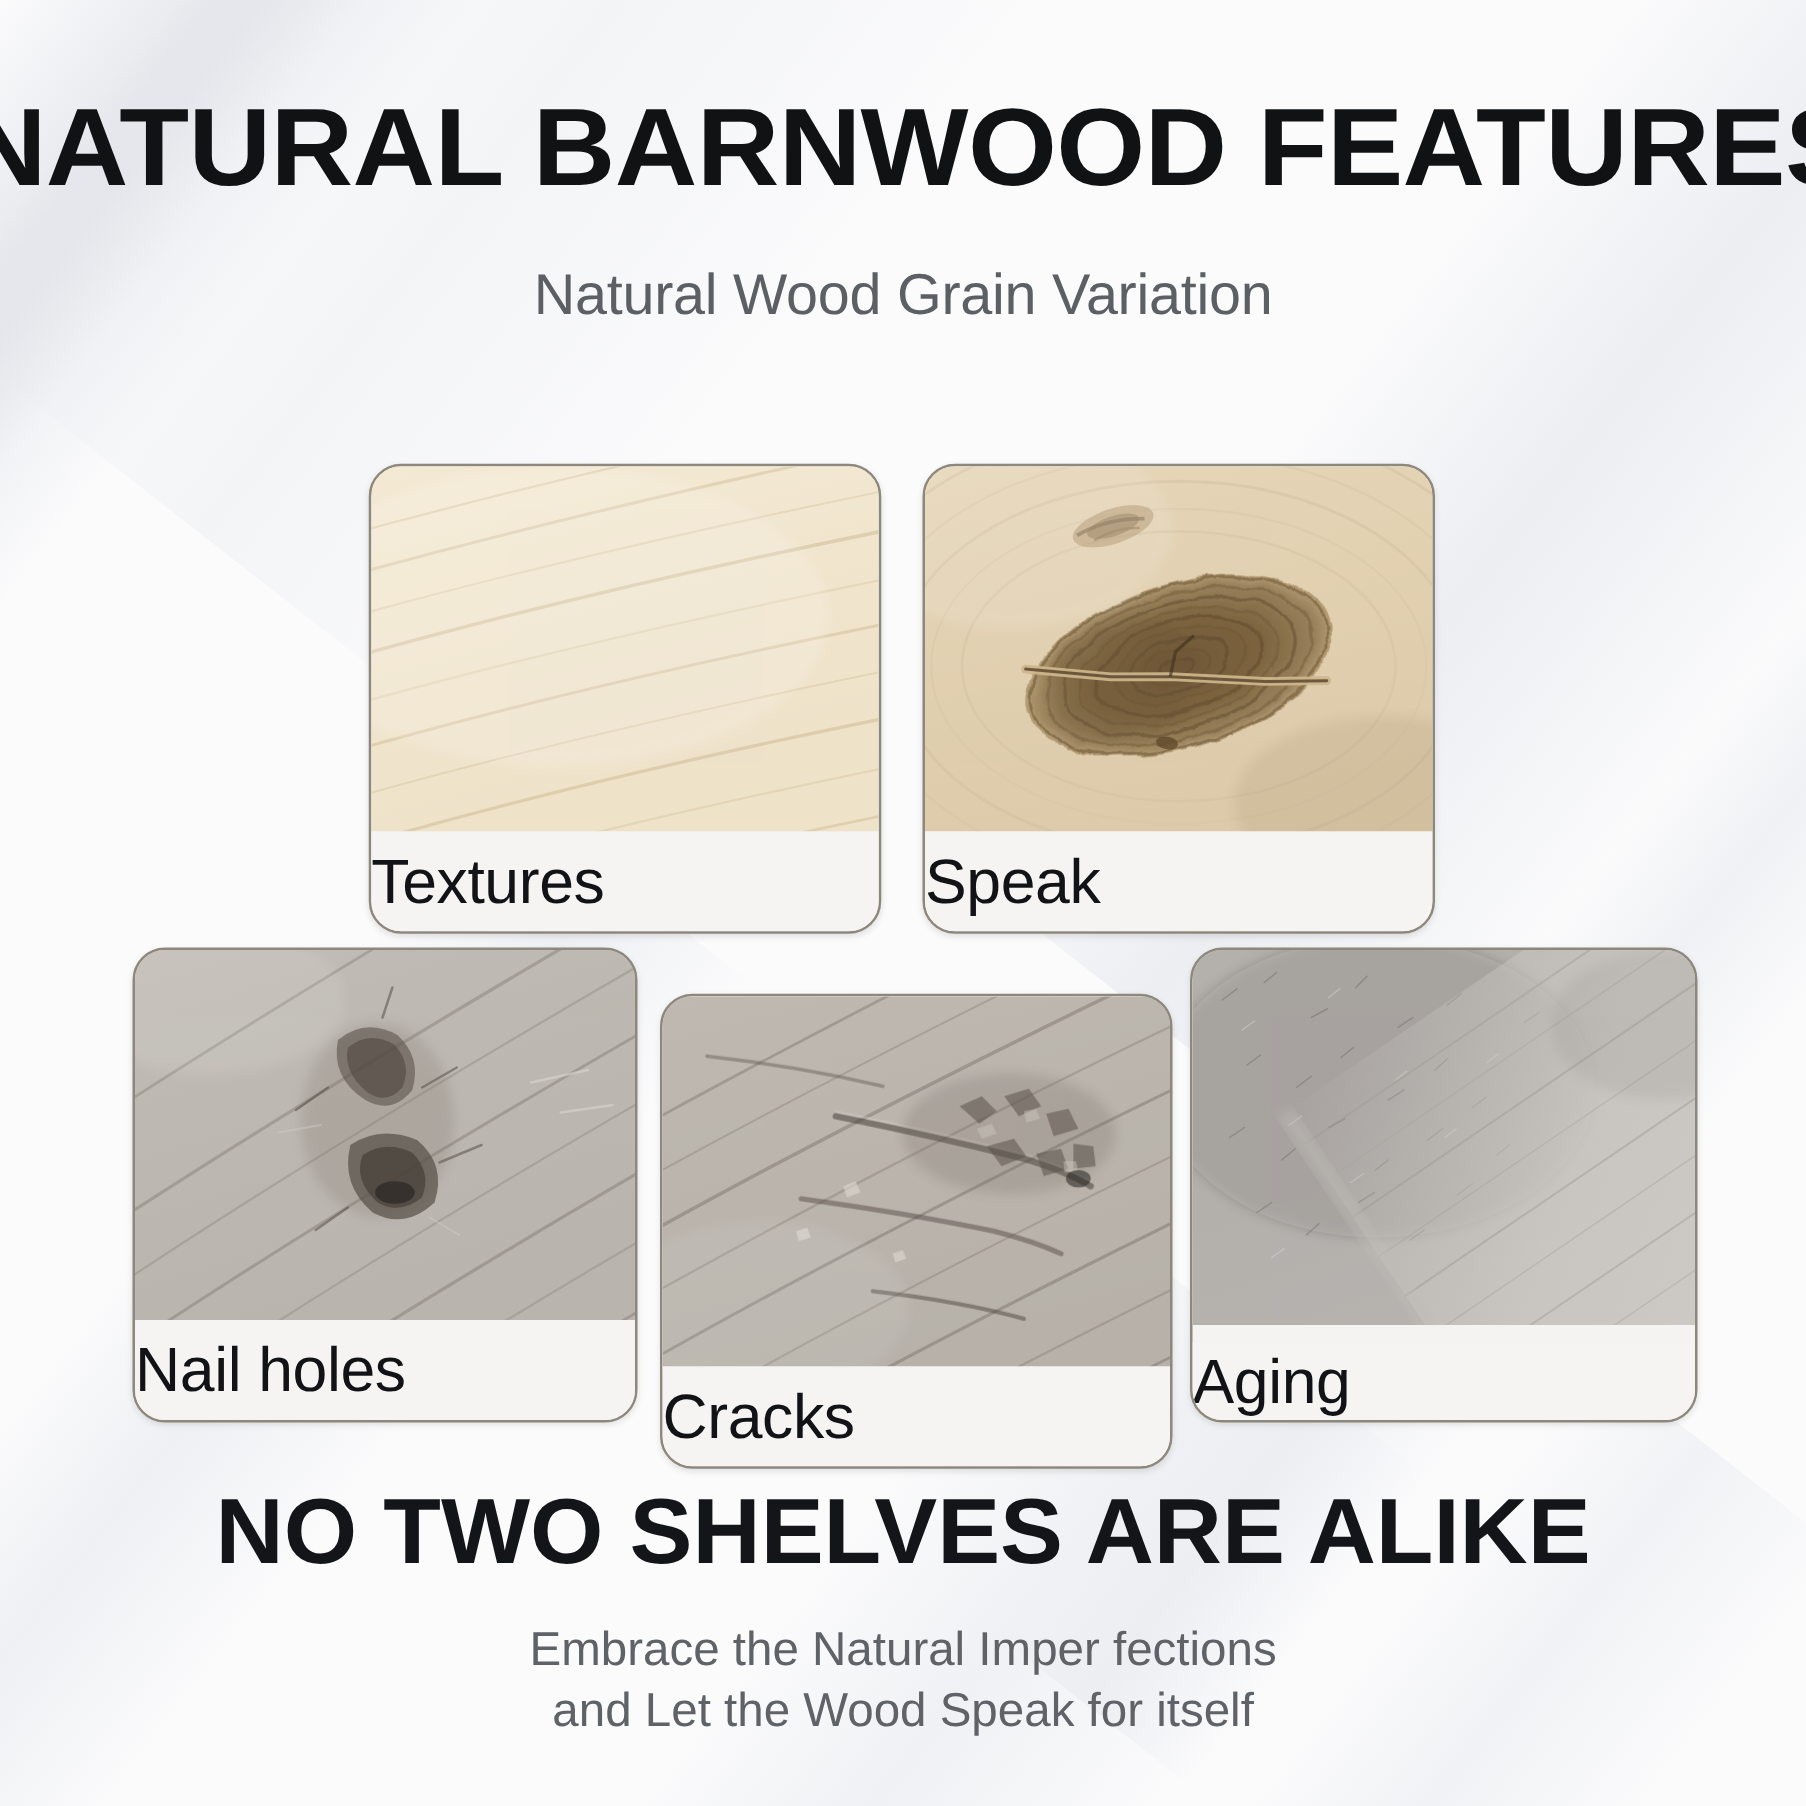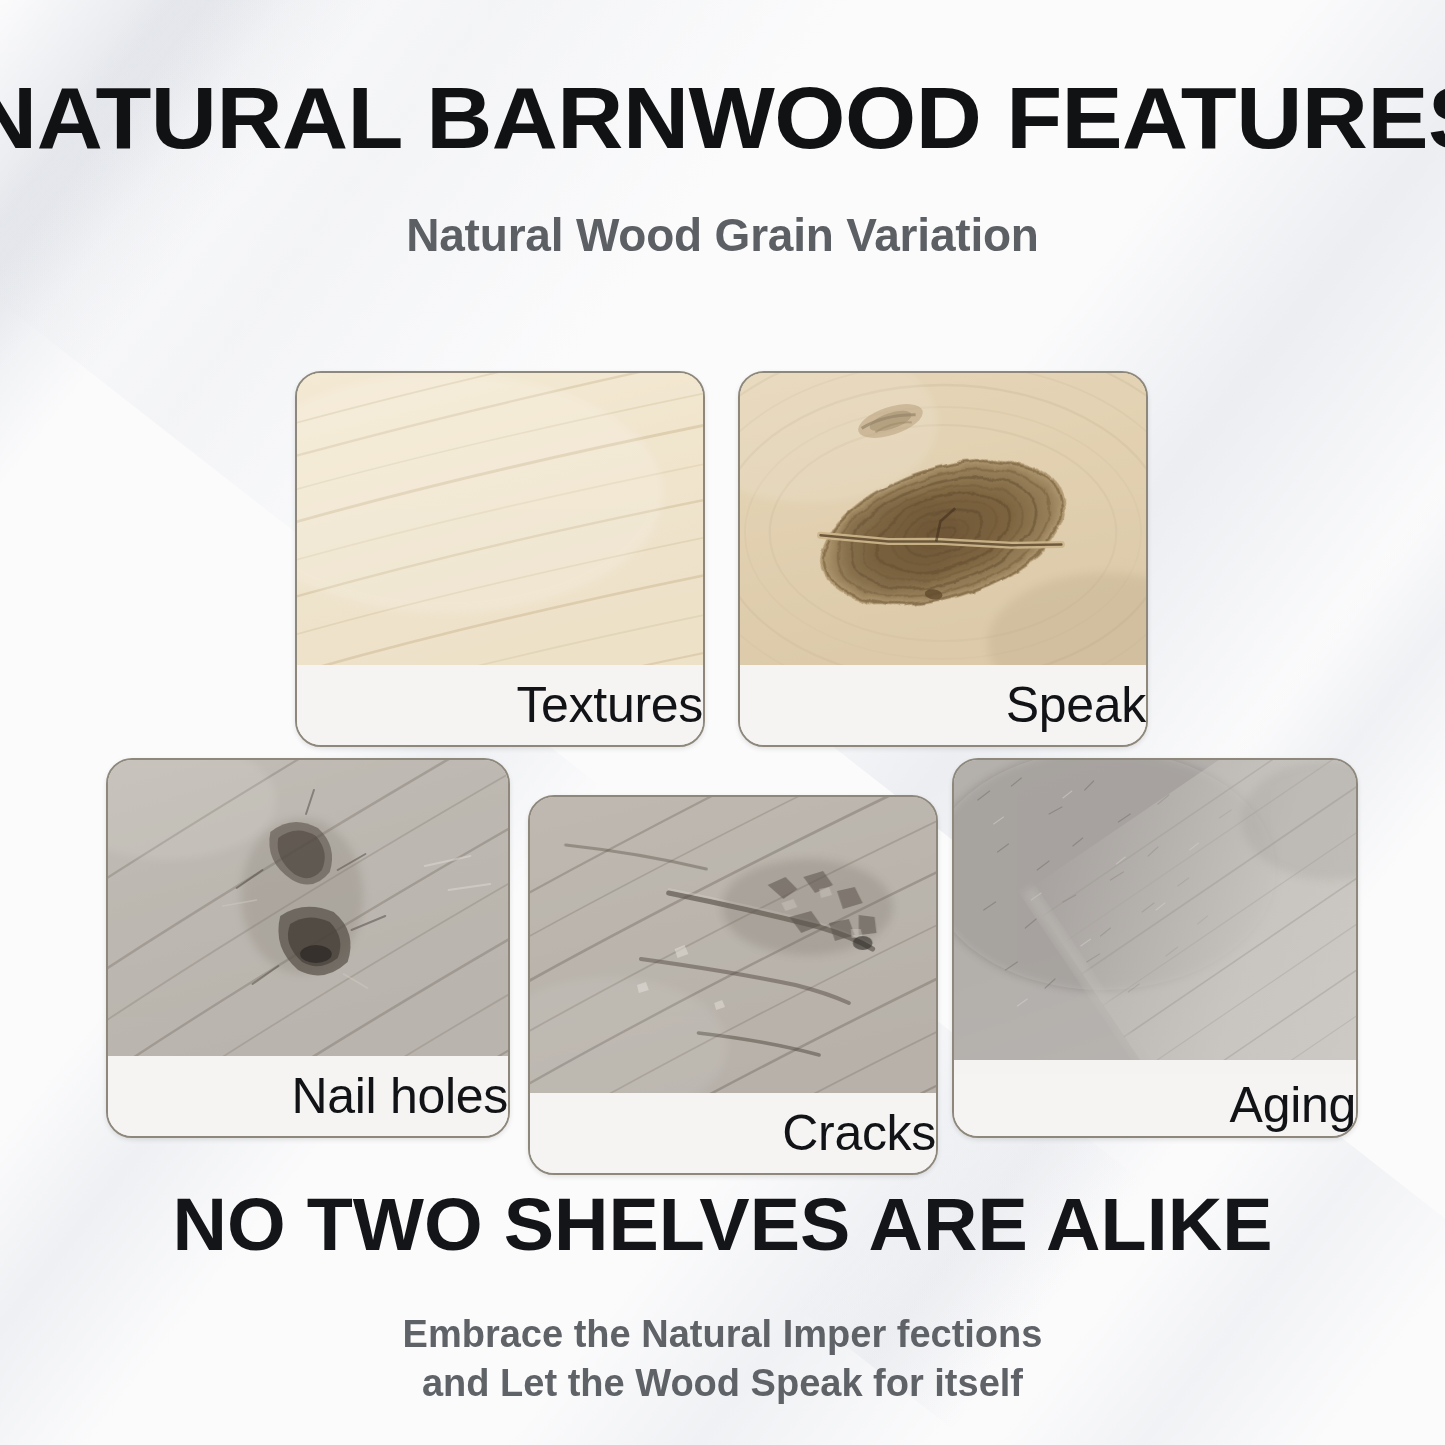--- a/index.html
+++ b/index.html
@@ -48,21 +48,21 @@
     color:#111214;
     transform:scaleX(1.04);
     white-space:nowrap;
   }
 
   .subtitle{
     position:absolute; left:0; right:0; top:206px;
     text-align:center;
     font-size:46px;
     line-height:1.30;
-    font-weight:700;
+    font-weight:400;
     color:#5c5f63;
     letter-spacing:-0.2px;
   }
   .subtitle span{ display:block; }
 
   .bigline{
     position:absolute; left:0; right:0; top:1188px;
     text-align:center;
     font-family:"Liberation Sans Narrow","Liberation Sans", sans-serif;
     font-weight:700;
@@ -71,43 +71,42 @@
     color:#141518;
     transform:scaleX(1.02);
     white-space:nowrap;
   }
 
   .footnote{
     position:absolute; left:0; right:0; top:1296px;
     text-align:center;
     font-size:38px;
     line-height:1.28;
-    font-weight:700;
+    font-weight:400;
     color:#5f6267;
-    margin-top:14px;
   }
   .footnote span{ display:block; }
 
   
   .card{
     position:absolute;
     border:2px solid #8e887c;
     border-radius:26px;
     overflow:hidden;
     background:#f4f3f1;
     box-shadow:0 2px 5px rgba(0,0,0,.10);
   }
   .card .photo{
     position:absolute; left:0; right:0; top:0;
     overflow:hidden;
   }
   .card .strip{
     position:absolute; left:0; right:0; bottom:0;
     background:#f5f4f2;
-    display:flex; align-items:center; justify-content:flex-end;
+    display:flex; align-items:center; justify-content:flex-start;
   }
   .card .strip .lbl{
     font-size:50px;
     font-weight:400;
     color:#121316;
     letter-spacing:-0.3px;
     line-height:1;
   }
 
   

